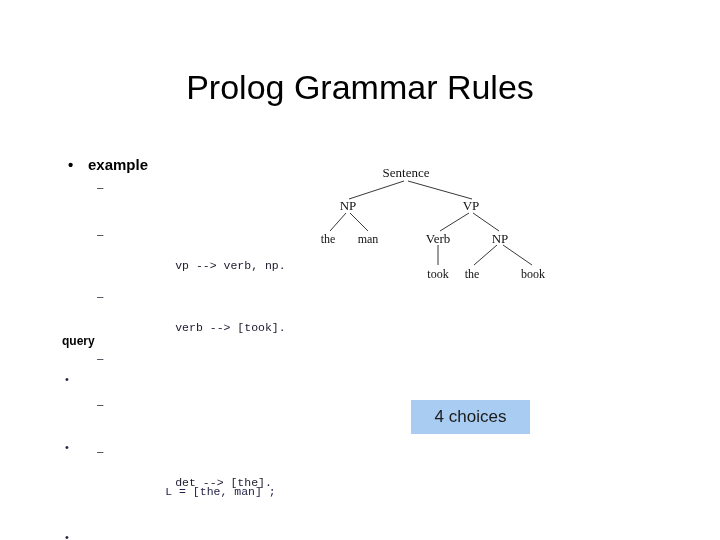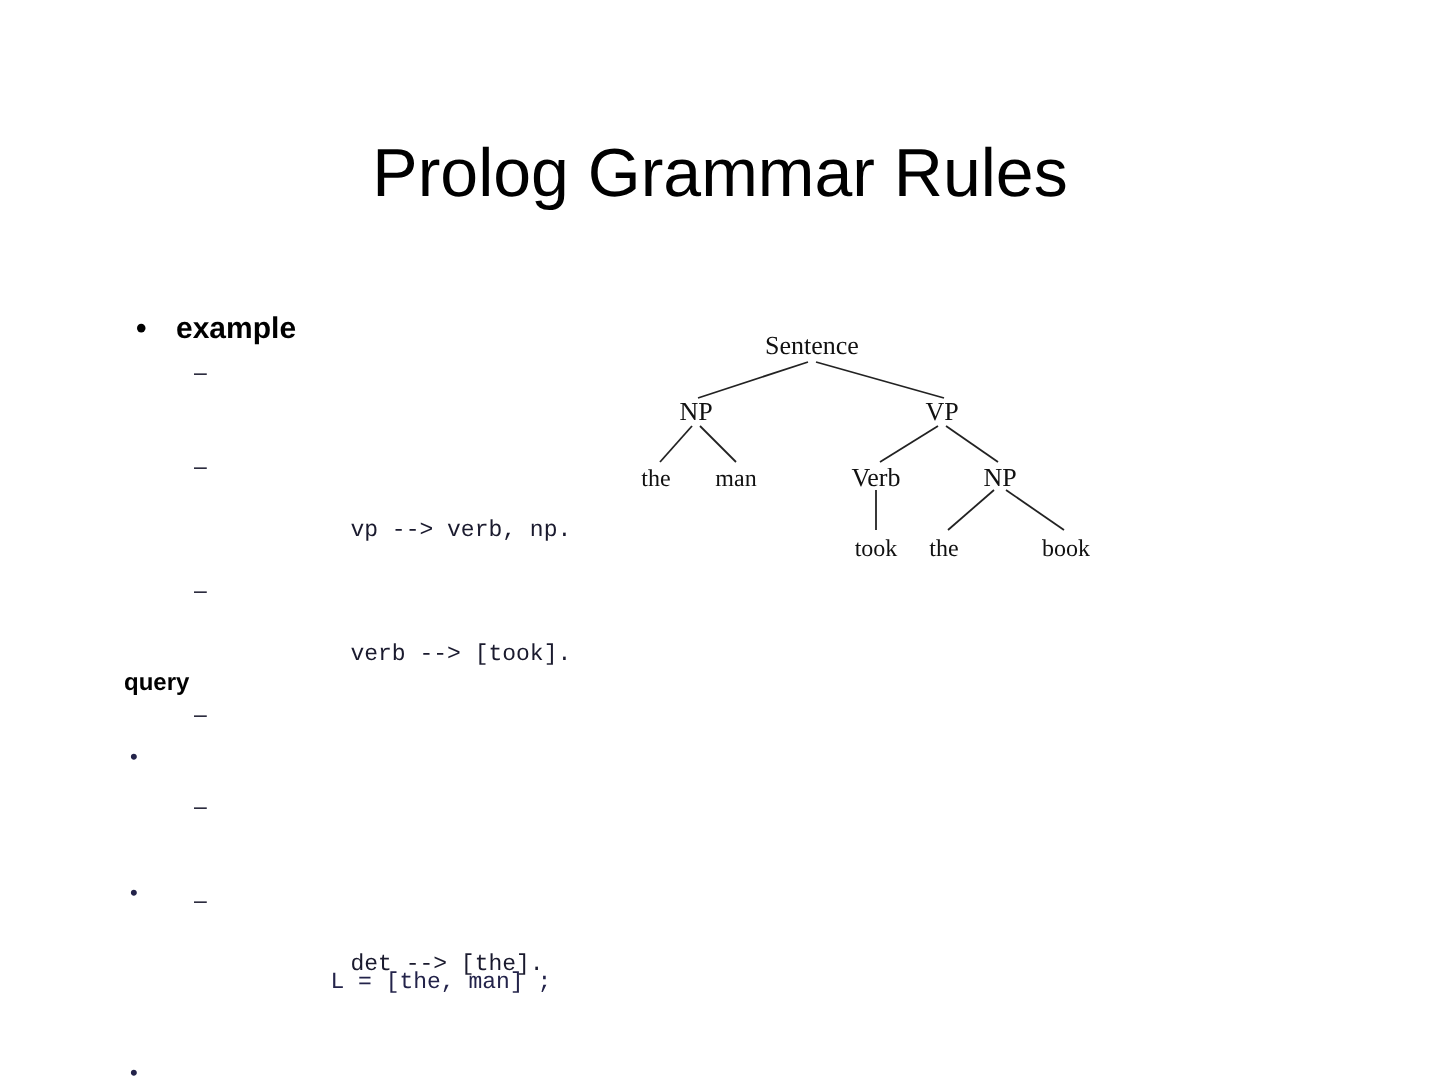--- a/index.html
+++ b/index.html
@@ -208,20 +208,21 @@
         <span>L = [the, man] ;</span>
       </li>
       <li class="query-item">
         <span class="qbullet">•</span>
         
       </li>
 
     </ul>
   </div>
 
+  <div class="callout">4 choices</div>
 
   <div class="tree-figure">
     <svg width="270" height="150" viewBox="0 0 270 150" xmlns="http://www.w3.org/2000/svg">
       <g stroke="#222222" stroke-width="0.9" fill="none">
 
         <line x1="104" y1="26" x2="49" y2="44"></line>
 
         <line x1="108" y1="26" x2="172" y2="44"></line>
 
         <line x1="46" y1="58" x2="30" y2="76"></line>

